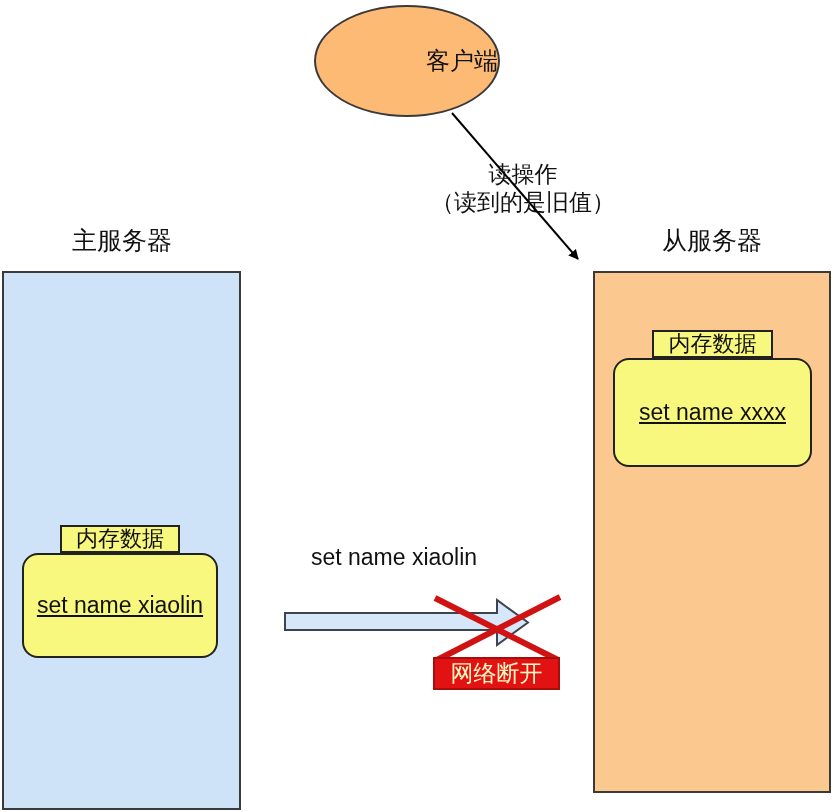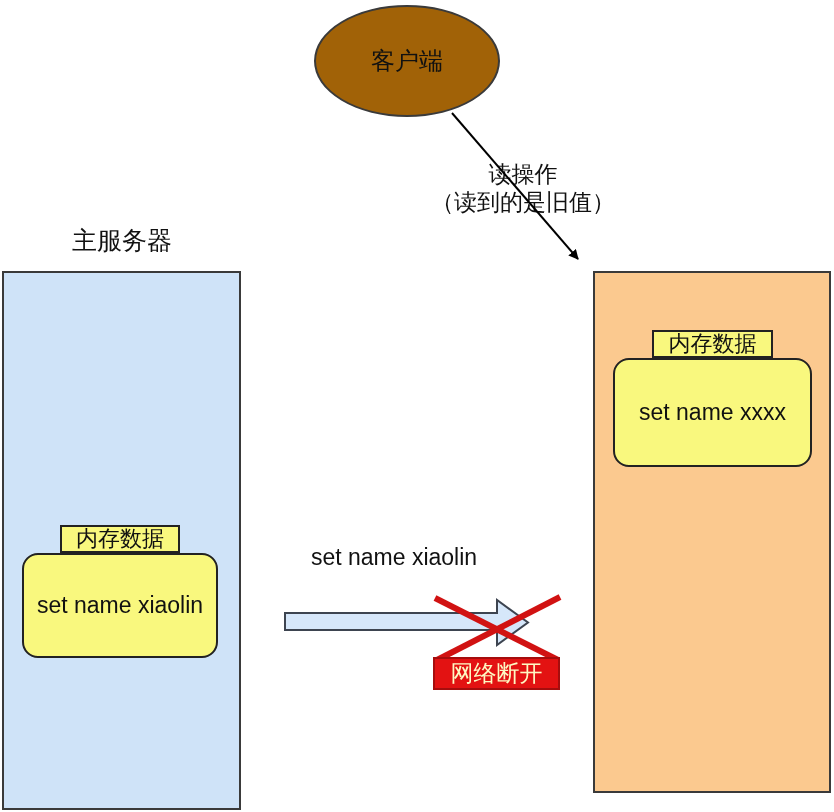--- a/index.html
+++ b/index.html
@@ -9,22 +9,22 @@
     background:#ffffff;
     font-family:"Liberation Sans", sans-serif;
     color:#111;
     overflow:hidden;
   }
   .abs{position:absolute;box-sizing:border-box;}
   .cjk{font-weight:500;}
   
   .client-ellipse{
     left:314px;top:5px;width:186px;height:112px;
-    background:#a16207;border:2px solid #3a3a3a;border-radius:50%;
-    display:flex;align-items:center;justify-content:center;
+    background:#fdba74;border:2px solid #3a3a3a;border-radius:50%;
+    display:flex;align-items:center;justify-content:flex-end;
     font-size:24px;z-index:4;
   }
   
   .server-title{
     top:224px;width:170px;text-align:center;
     font-size:25px;z-index:4;
   }
   .master-title{left:37px;}
   .slave-title{left:627px;}
   
@@ -38,21 +38,21 @@
     background:#f9f87e;border:2px solid #222;
     text-align:center;font-size:22px;line-height:24px;
     z-index:3;
   }
   .master-mem-label{left:60px;top:525px;width:120px;height:28px;}
   .slave-mem-label{left:652px;top:330px;width:121px;height:28px;}
   
   .mem-rect{
     background:#f9f87e;border:2px solid #222;border-radius:16px;
     display:flex;align-items:center;justify-content:center;
-    font-size:23px;z-index:2;
+    font-size:23px;z-index:2;text-decoration:underline;
   }
   .master-mem-rect{left:22px;top:553px;width:196px;height:105px;}
   .slave-mem-rect{left:613px;top:358px;width:199px;height:109px;}
   
   .read-label{
     left:408px;top:160px;width:230px;
     text-align:center;font-size:23px;line-height:28px;
     background:#ffffff;z-index:5;
   }
   
@@ -116,20 +116,21 @@
   <div class="abs client-ellipse cjk">
     <span>客户端</span>
   </div>
 
   <div class="abs server-title master-title cjk">主服务器</div>
 
   <div class="abs read-label cjk">
     <div>读操作</div>
     <div>（读到的是旧值）</div>
   </div>
+  <div class="abs server-title slave-title cjk">从服务器</div>
 
   <div class="abs transfer-label">
     <div>set name xiaolin</div>
   </div>
 
   <div class="abs net-badge cjk">网络断开</div>
 
 </div>
 
 </body></html>

